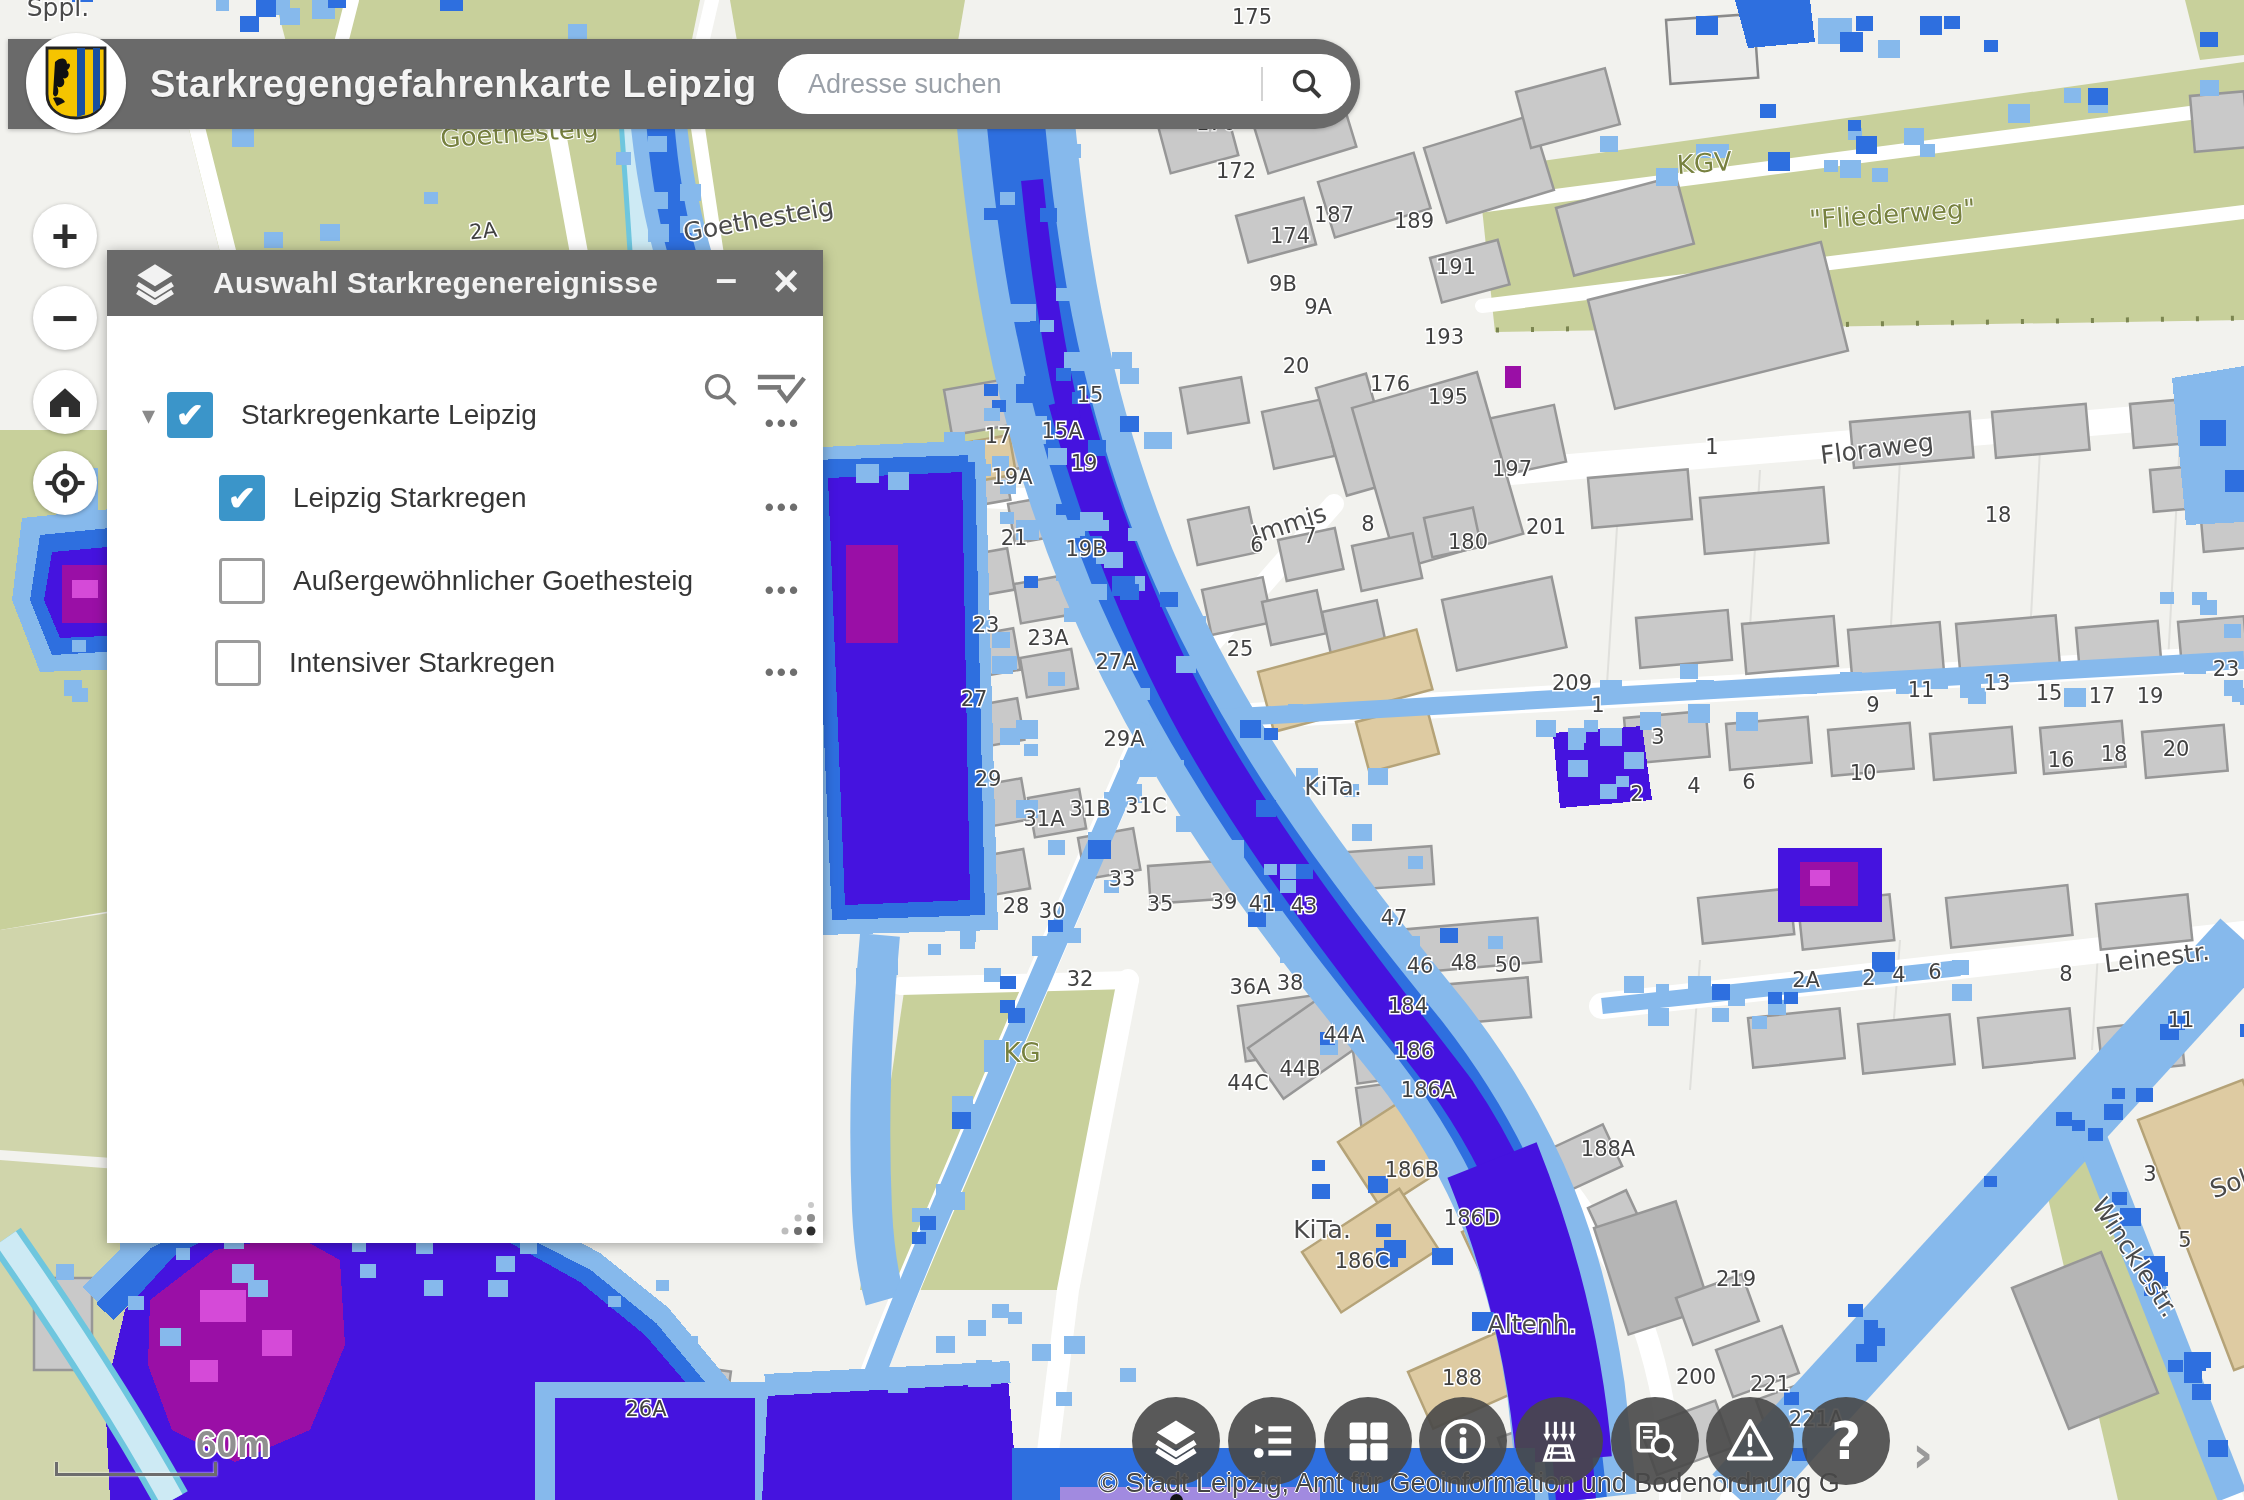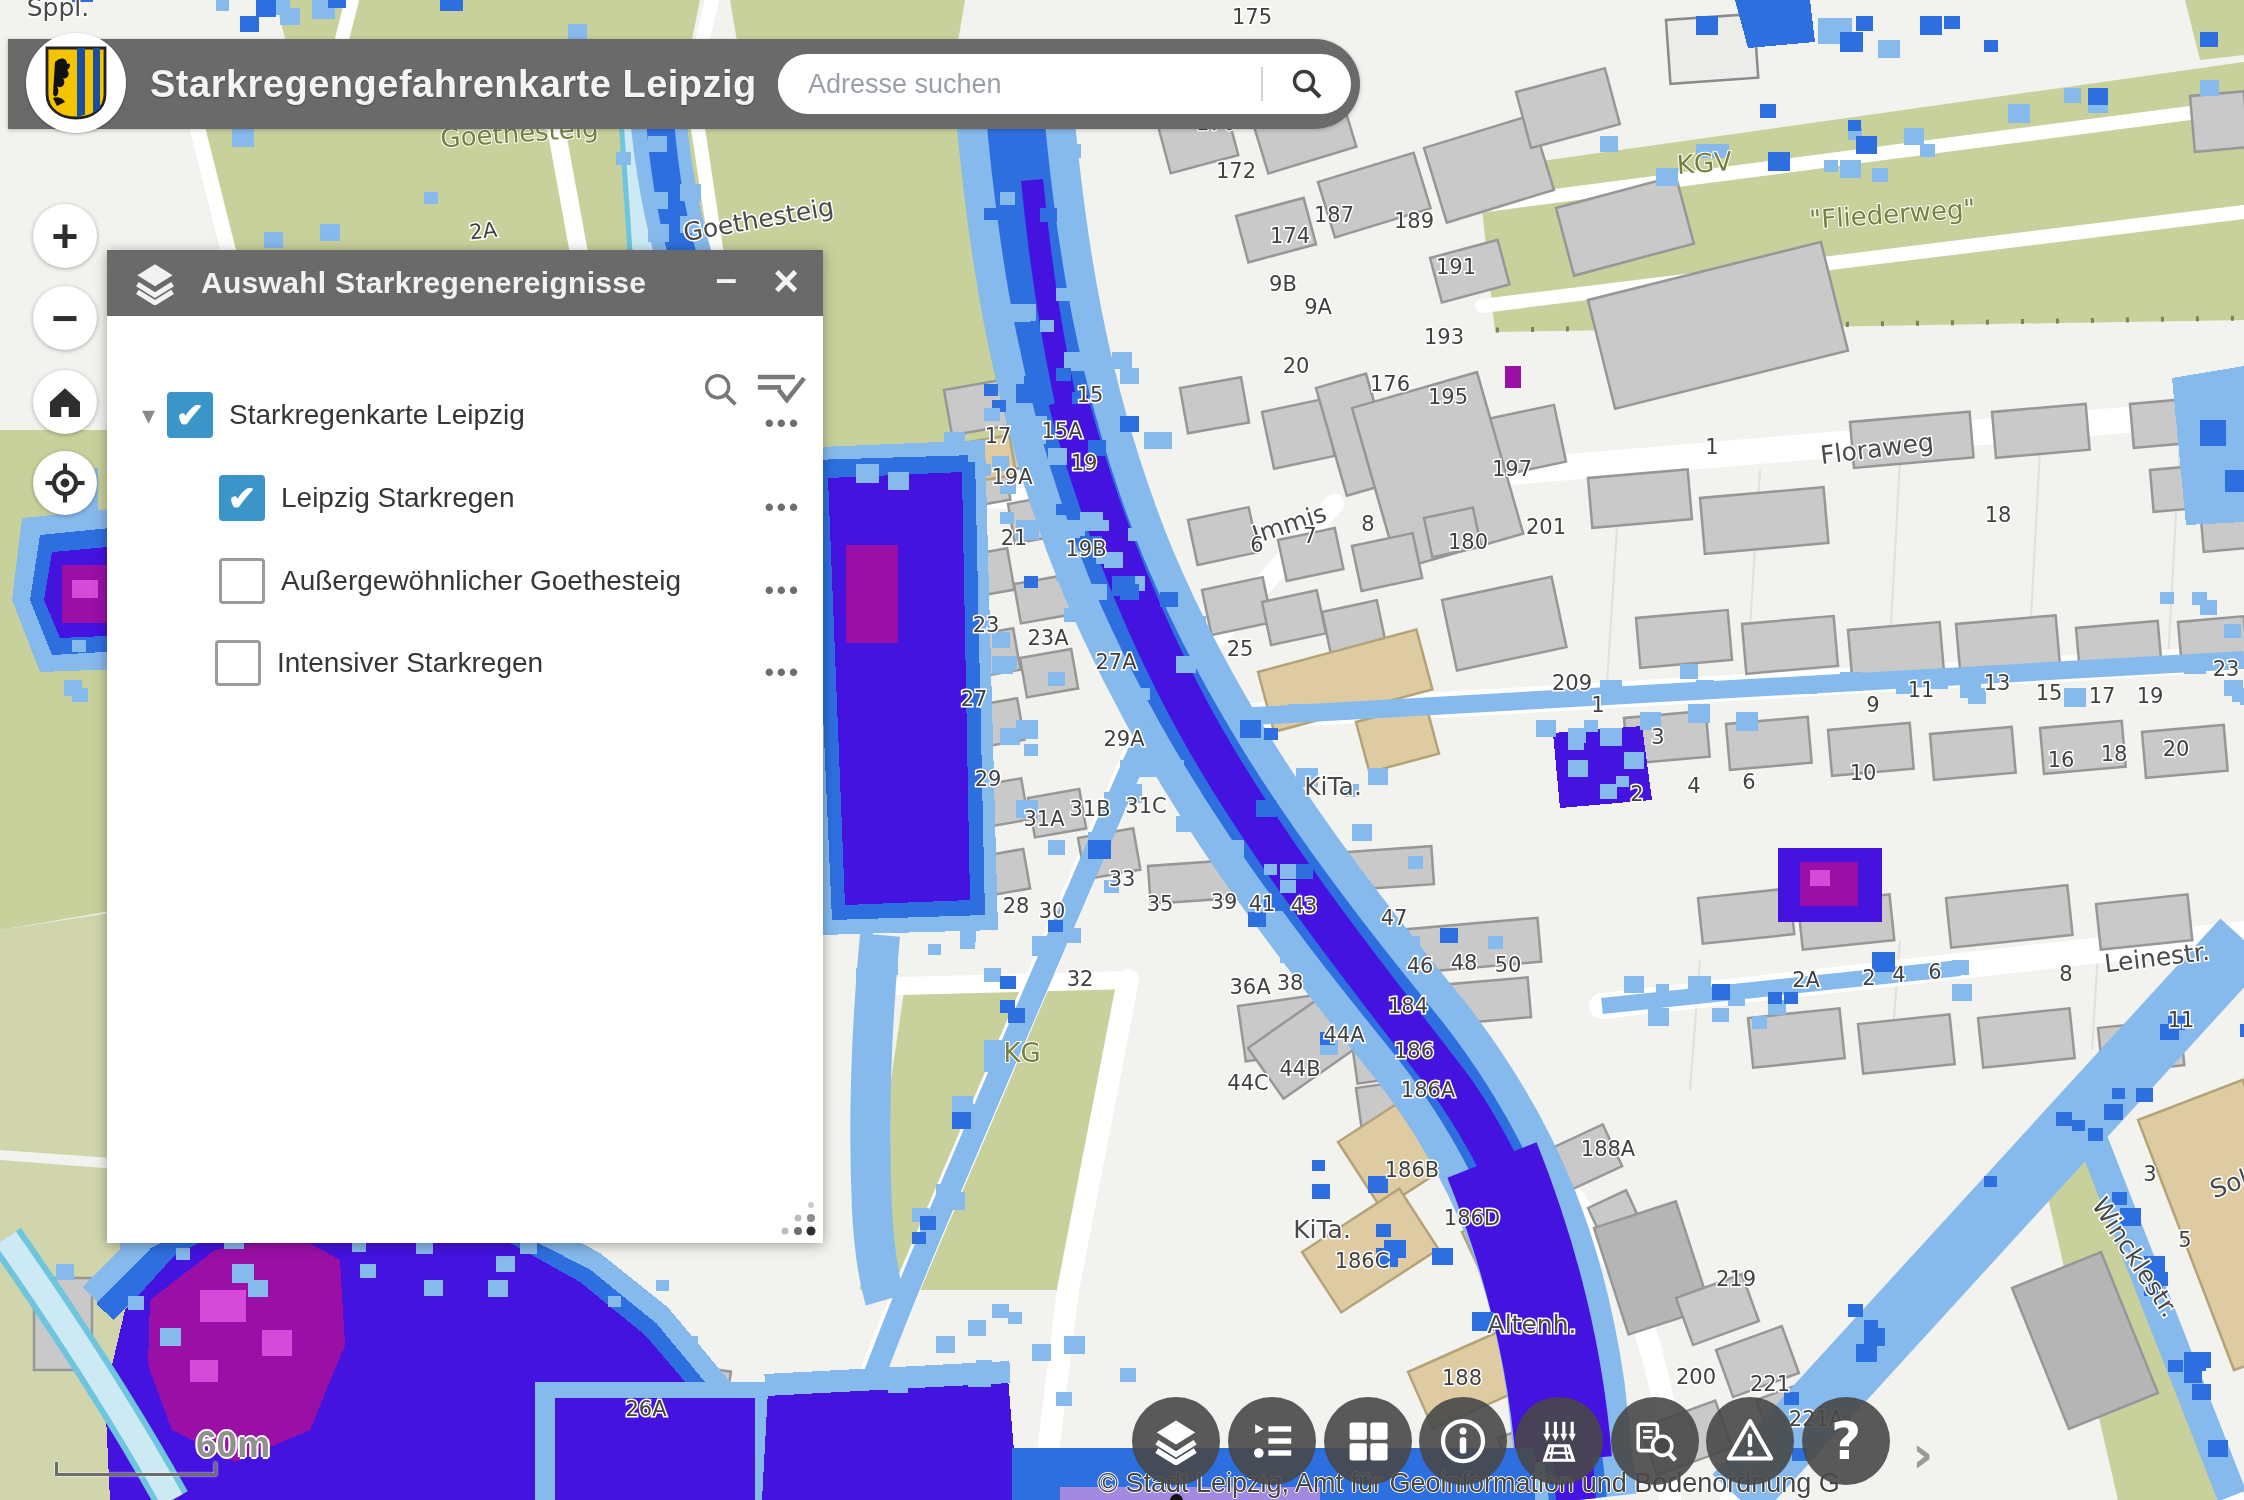--- a/index.html
+++ b/index.html
@@ -34,32 +34,32 @@
   .ctrl{position:absolute;left:33px;width:64px;height:64px;border-radius:50%;background:#fff;
     z-index:20;display:flex;align-items:center;justify-content:center;box-shadow:0 1px 4px rgba(0,0,0,.3);
     color:#2e2e2e;font-size:46px;font-weight:bold;cursor:pointer;user-select:none}
 
   
   .panel{position:absolute;left:107px;top:250px;width:716px;height:993px;background:#fff;z-index:30;
     box-shadow:0 2px 12px rgba(0,0,0,.35)}
   .panel-h{position:absolute;left:0;top:0;width:100%;height:66px;background:var(--ui-gray);
     display:flex;align-items:center;color:#f2f2f2}
   .panel-h .licon{margin-left:26px}
-  .panel-title{margin-left:24px;font-size:30px;font-weight:bold;letter-spacing:.3px}
+  .panel-title{margin-left:36px;font-size:30px;font-weight:bold;letter-spacing:.3px}
   .panel-min{position:absolute;right:86px;top:8px;font-size:38px;font-weight:bold;cursor:pointer}
   .panel-x{position:absolute;right:24px;top:6px;font-size:44px;font-weight:bold;cursor:pointer}
   .tree-tools{position:absolute;right:16px;top:120px;display:flex;gap:14px;align-items:flex-start}
   .trow{position:absolute;display:flex;align-items:center}
   .caret{color:#8a8a8a;font-size:26px;margin-right:12px;cursor:pointer}
   .cb{width:46px;height:46px;border-radius:4px;border:3px solid #9b9b9b;background:#fff;
     display:flex;align-items:center;justify-content:center;cursor:pointer;flex:none}
   .cb.checked{background:var(--cb-blue);border-color:var(--cb-blue)}
   .cb .tick{display:none;color:#fff;font-size:34px;font-weight:bold;line-height:1}
   .cb.checked .tick{display:block}
-  .trow .lbl{margin-left:16px;font-size:28px;color:#363636;white-space:nowrap}
+  .trow .lbl{margin-left:28px;font-size:28px;color:#363636;white-space:nowrap}
   .dots{position:absolute;right:22px;font-size:26px;font-weight:bold;color:#6e6e6e;letter-spacing:3px;cursor:pointer}
   .grip{position:absolute;right:6px;bottom:6px;cursor:nwse-resize}
 
   
   .tbtn{position:absolute;top:1397px;width:88px;height:88px;border-radius:50%;background:var(--btn-gray);
     z-index:20;display:flex;align-items:center;justify-content:center;cursor:pointer}
   .tbtn-dot{position:absolute;left:1170px;top:1494px;width:13px;height:13px;border-radius:50%;
     background:#141414;z-index:20}
   .more{position:absolute;left:1912px;top:1424px;z-index:20;font-size:52px;color:#9a9a9a;
     font-weight:bold;cursor:pointer;font-family:"DejaVu Sans",sans-serif}

